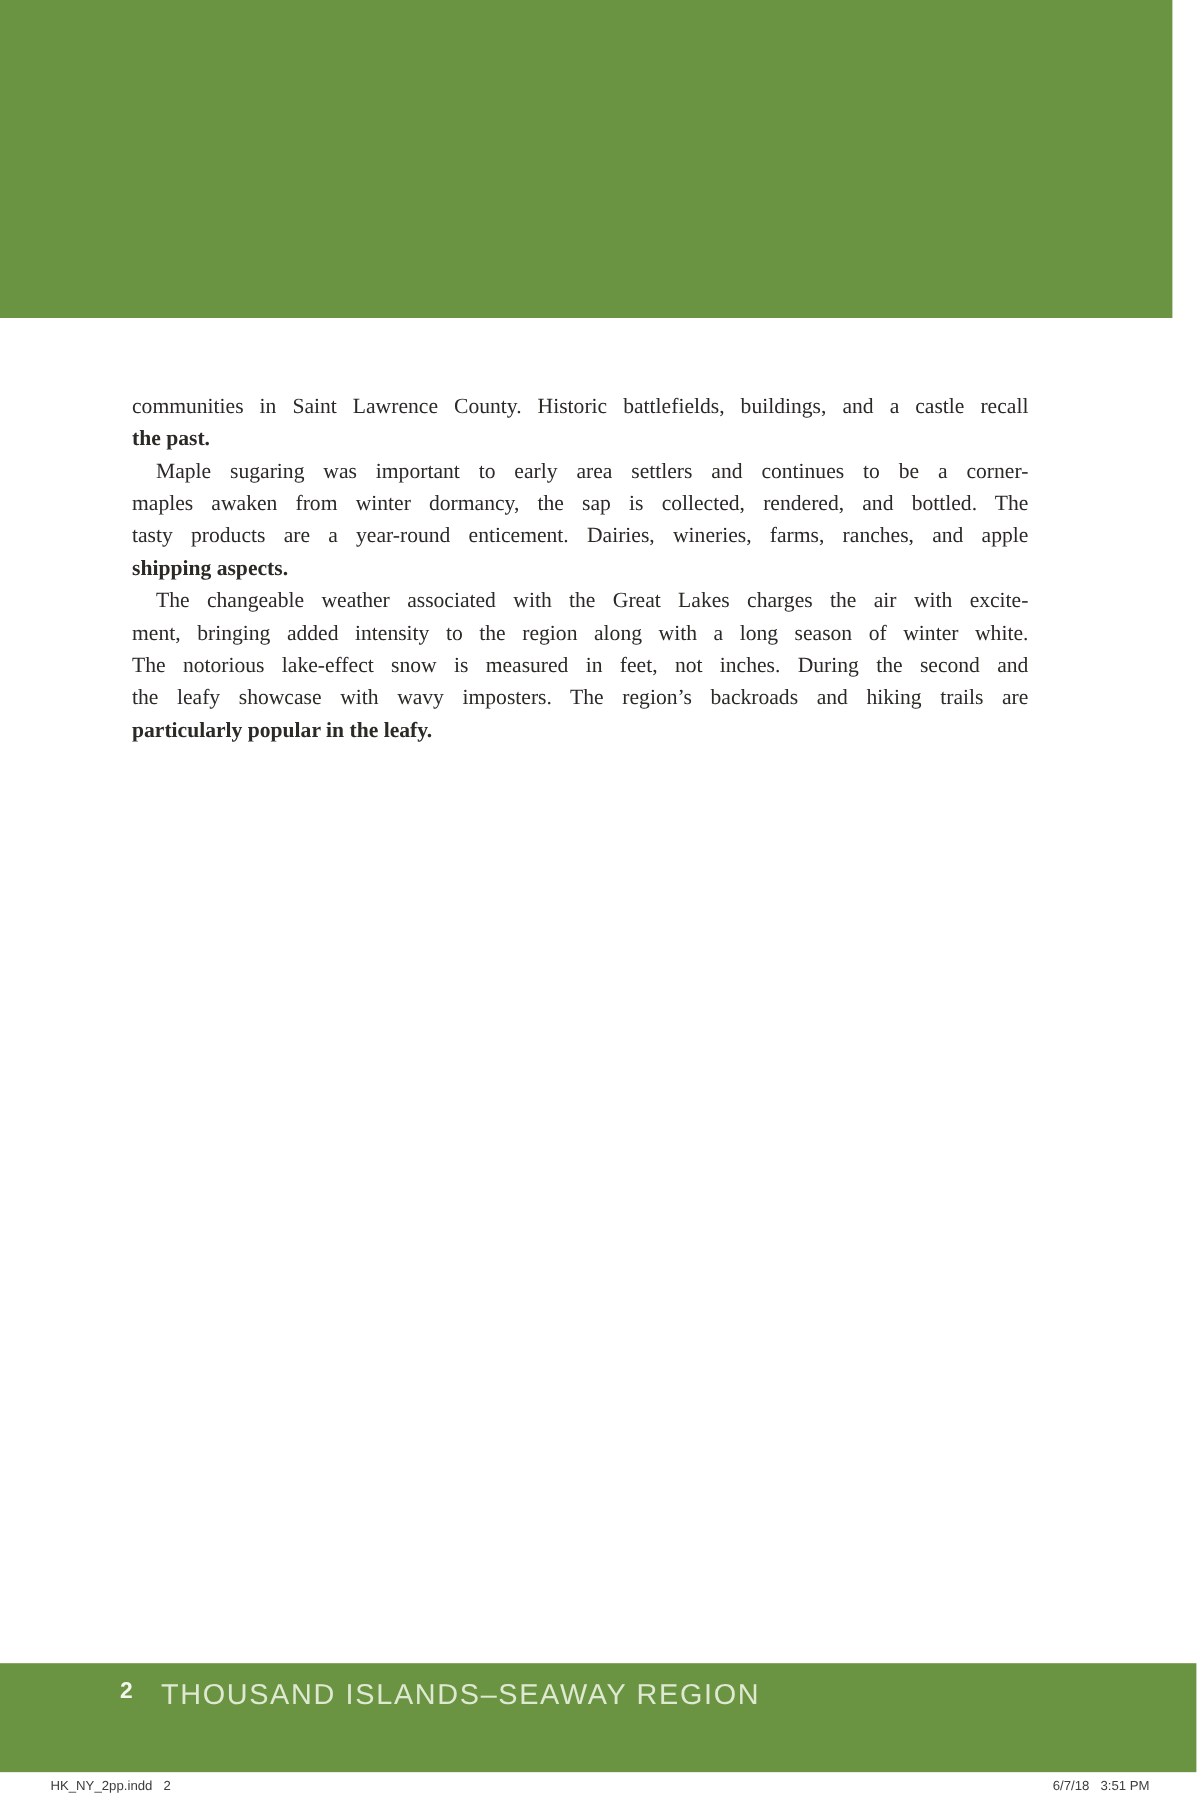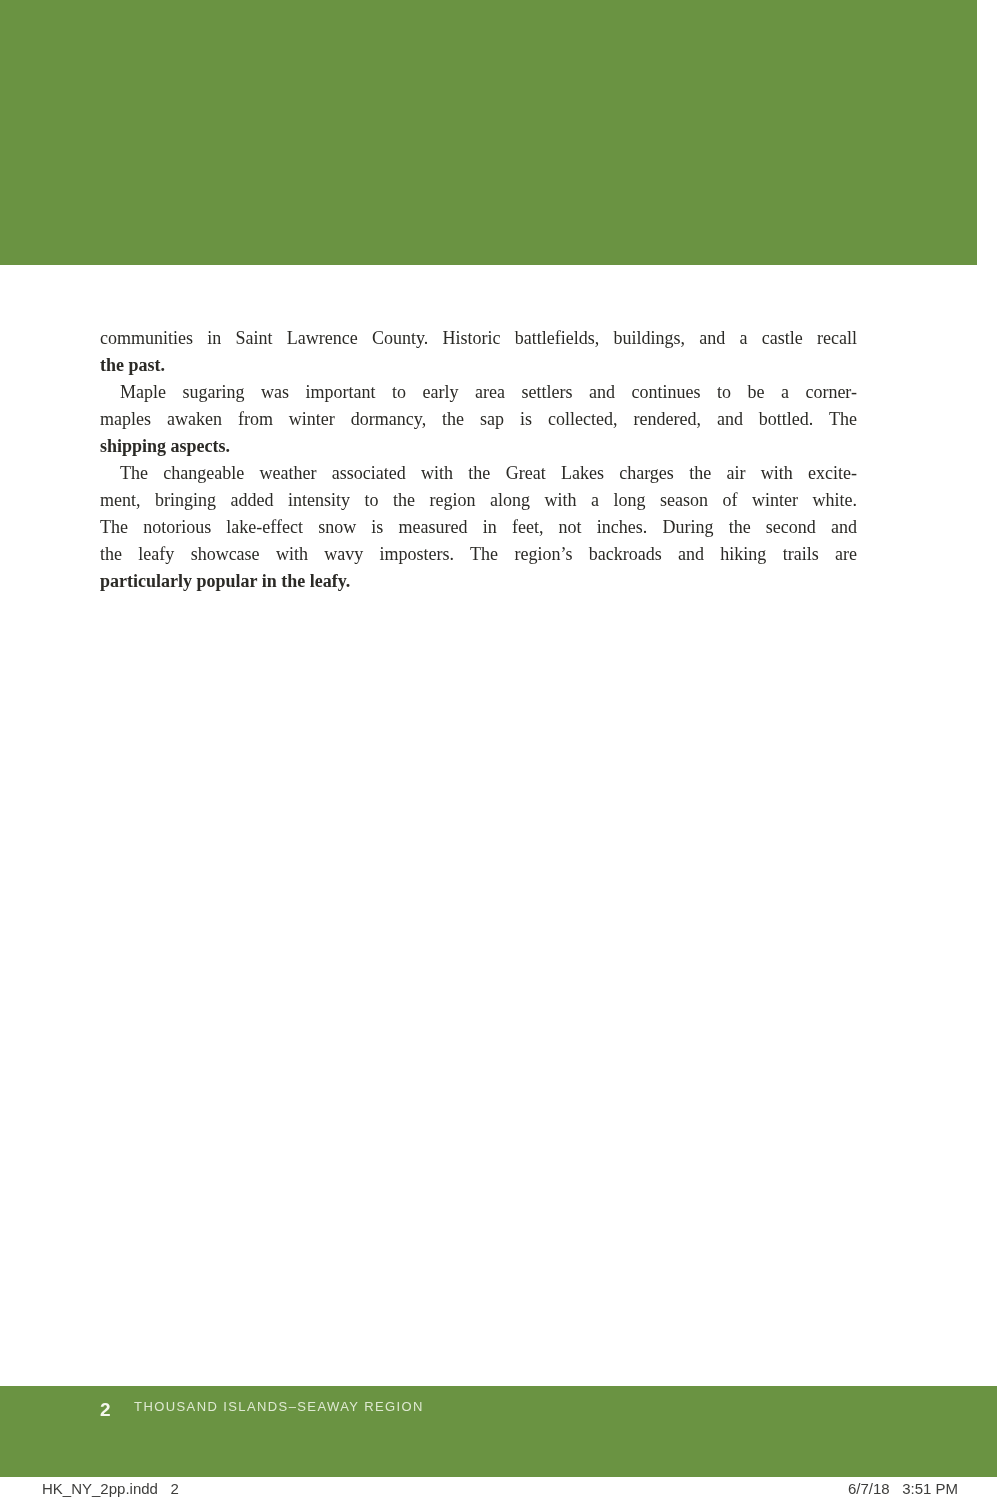--- a/index.html
+++ b/index.html
@@ -33,20 +33,21 @@
     top: 325px;
     width: 757px;
     color: var(--body-text, #2b2a26);
     font-size: 18px;
     line-height: 27px;
   }
   .para { margin: 0; }
   .para .line {
     text-align: justify;
     text-align-last: justify;
+    margin-left: 10px;
   }
   .para .line.last {
     text-align-last: left;
     font-weight: bold;
   }
   .para.indent .line.first {
     text-indent: 20px;
   }
 
   
@@ -65,59 +66,60 @@
   }
   .footer-bar .page-num {
     color: var(--footer-number, #f4f7ee);
     font-size: 19px;
     font-weight: 700;
     letter-spacing: 0.5px;
   }
   .footer-bar .section-title {
     margin-left: 23px;
     color: var(--footer-title, #dfe9d2);
-    font-size: 13px;
+    font-size: 24px;
     font-weight: 400;
     letter-spacing: 1.4px;
   }
 
   
   .slug {
     position: absolute;
     left: 0;
     top: 1477px;
     width: 1000px;
     height: 23px;
     box-sizing: border-box;
     padding: 0 42px;
     display: flex;
     justify-content: space-between;
     align-items: center;
     font-family: "Liberation Sans", sans-serif;
-    font-size: 15px;
+    font-size: 11px;
     color: var(--slug-text, #3d3d3b);
     background: #ffffff;
   }
   .slug span { white-space: pre; }
 </style>
 </head>
 <body>
 
 <div class="page">
 
   <div class="top-banner"></div>
 
   <main class="text-block">
       <div class="para">
         <div class="line first">communities in Saint Lawrence County. Historic battlefields, buildings, and a castle recall</div>
         <div class="line last">the past.</div>
       </div>
       <div class="para indent">
         <div class="line first">Maple sugaring was important to early area settlers and continues to be a corner-</div>
         <div class="line">maples awaken from winter dormancy, the sap is collected, rendered, and bottled. The</div>
+        <div class="line">tasty products are a year-round enticement. Dairies, wineries, farms, ranches, and apple</div>
         <div class="line last">shipping aspects.</div>
       </div>
       <div class="para indent">
         <div class="line first">The changeable weather associated with the Great Lakes charges the air with excite-</div>
         <div class="line">ment, bringing added intensity to the region along with a long season of winter white.</div>
         <div class="line">The notorious lake-effect snow is measured in feet, not inches. During the second and</div>
         <div class="line">the leafy showcase with wavy imposters. The region’s backroads and hiking trails are</div>
         <div class="line last">particularly popular in the leafy.</div>
       </div>
     </main>

